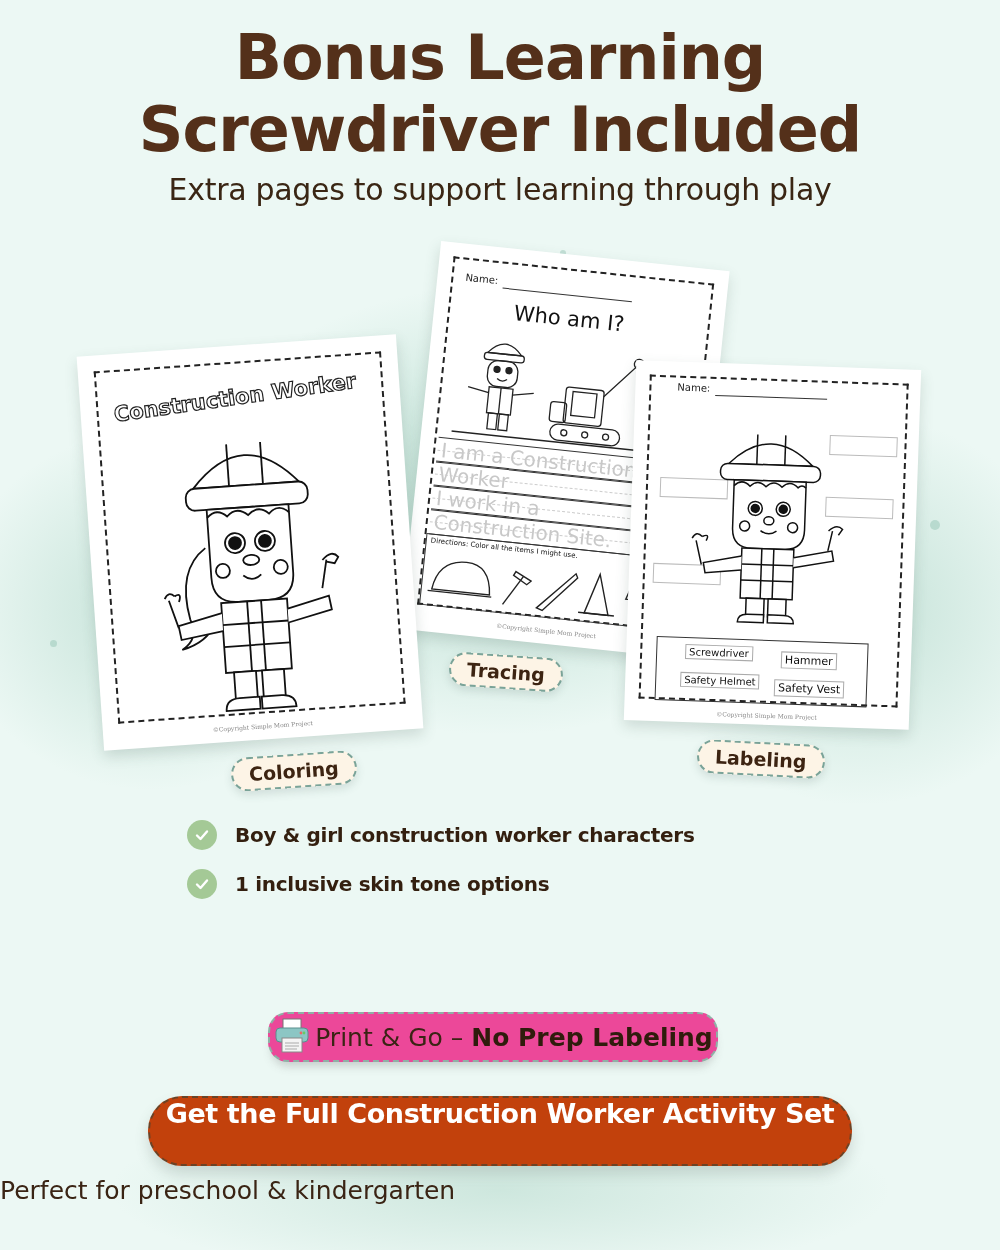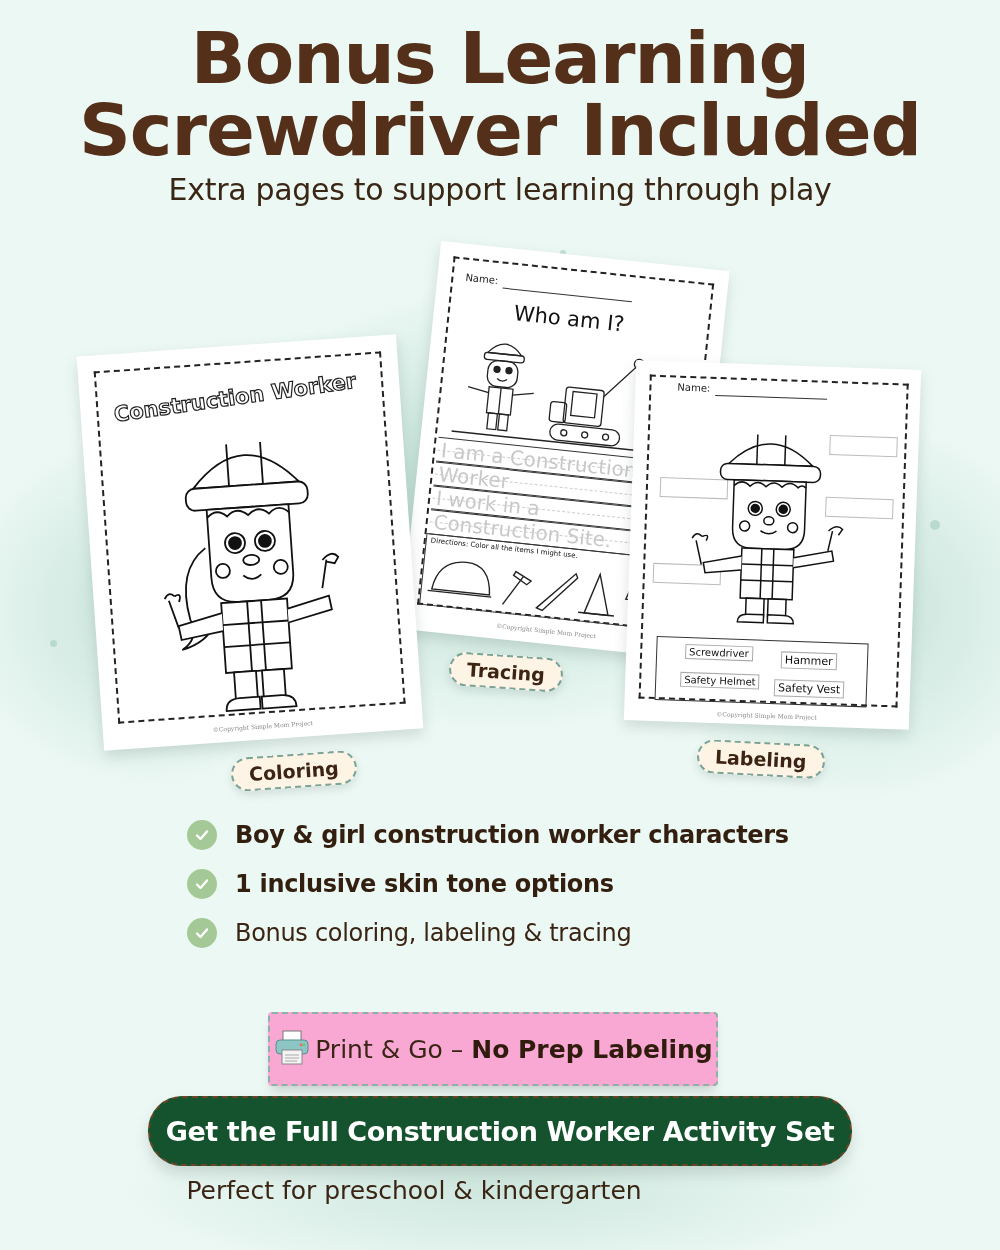--- a/index.html
+++ b/index.html
@@ -17,21 +17,21 @@
       radial-gradient(ellipse 260px 240px at 150px 380px, rgba(150,200,182,0.45), rgba(150,200,182,0) 75%),
       radial-gradient(ellipse 280px 260px at 860px 380px, rgba(150,200,182,0.45), rgba(150,200,182,0) 75%),
       radial-gradient(ellipse 520px 120px at 500px 960px, rgba(160,205,188,0.4), rgba(160,205,188,0) 75%);
     z-index: 0;
   }
   .splat { position: absolute; border-radius: 50%; background: rgba(120,180,160,0.35); z-index: 0; }
 
   .title {
     position: absolute; left: 0; top: 22px; width: 1000px; text-align: center;
     font-family: "DejaVu Sans", sans-serif; font-weight: bold;
-    font-size: 72px; line-height: 72px; color: #54301a; letter-spacing: -1px; z-index: 2;
+    font-size: 62px; line-height: 72px; color: #54301a; letter-spacing: -1px; z-index: 2;
   }
   .subtitle {
     position: absolute; left: 0; top: 172px; width: 1000px; text-align: center;
     font-size: 30px; color: #3a2614; z-index: 2; letter-spacing: -0.3px;
   }
 
   .sheet {
     position: absolute; background: #fff;
     box-shadow: 0 6px 14px rgba(60,90,80,0.18);
     z-index: 3;
@@ -99,43 +99,43 @@
 
   
   .features { position: absolute; left: 187px; top: 810px; z-index: 6; }
   .feature {
     display: flex; align-items: center; height: 49px;
   }
   .check {
     width: 30px; height: 30px; border-radius: 50%; background: #a4c996;
     display: flex; align-items: center; justify-content: center; margin-right: 18px; flex-shrink: 0;
   }
-  .feature-text { font-size: 24px; color: #3a2414; white-space: nowrap; letter-spacing: -0.3px; }
+  .feature-text { font-size: 20px; color: #3a2414; white-space: nowrap; letter-spacing: -0.3px; }
   .feature-text.bold { font-weight: bold; color: #331f0f; }
 
   
   .printgo {
-    position: absolute; left: 268px; top: 1012px; width: 450px; height: 74px;
-    background: #f9a8d4; border: 2px dashed #8fb0a6; border-radius: 4px;
+    position: absolute; left: 268px; top: 1012px; width: 450px; height: 50px;
+    background: #ec4899; border: 2px dashed #8fb0a6; border-radius: 20px;
     display: flex; align-items: center; justify-content: center; z-index: 6;
     box-shadow: 0 8px 10px -4px rgba(80,80,80,0.25);
   }
   .printgo .pg-normal { font-size: 25px; color: #3a2414; margin-left: 4px; }
   .printgo .pg-bold { font-size: 25px; font-weight: bold; color: #2f1c0c; margin-left: 8px; }
 
   
   .cta {
     position: absolute; left: 148px; top: 1096px; width: 704px; height: 70px;
-    background: #14532d; border: 2px dashed #6b4326; border-radius: 34px;
-    display: flex; align-items: center; justify-content: center; z-index: 6;
+    background: #c2410c; border: 2px dashed #6b4326; border-radius: 34px;
+    display: flex; justify-content: center; z-index: 6;
     box-shadow: 0 8px 14px rgba(80,100,90,0.2);
   }
   .cta span { color: #fff; font-weight: bold; font-size: 27px; letter-spacing: -0.4px; white-space: nowrap; }
   .footnote {
-    position: absolute; left: 0; top: 1176px; width: 828px; text-align: center;
+    position: absolute; left: 0; top: 1176px; width: 828px; text-align: left;
     font-size: 25px; color: #3a2414; z-index: 6;
   }
 </style>
 </head>
 <body>
 
 <div class="bg-wash"></div>
 <div class="splat" style="left:95px;top:395px;width:8px;height:8px;"></div>
 <div class="splat" style="left:930px;top:520px;width:10px;height:10px;"></div>
 <div class="splat" style="left:560px;top:250px;width:6px;height:6px;"></div>
@@ -302,28 +302,20 @@
     <span class="feature-text bold">Boy &amp; girl construction worker characters</span>
   </div>
   <div class="feature">
     <span class="check">
       <svg width="16" height="16" viewBox="0 0 16 16">
           <path d="M3 8.5 L6.5 12 L13 4.5" fill="none" stroke="#fff" stroke-width="2.4" stroke-linecap="round" stroke-linejoin="round"></path>
         </svg>
     </span>
     <span class="feature-text bold">1 inclusive skin tone options</span>
   </div>
-  <div class="feature">
-    <span class="check">
-      <svg width="16" height="16" viewBox="0 0 16 16">
-          <path d="M3 8.5 L6.5 12 L13 4.5" fill="none" stroke="#fff" stroke-width="2.4" stroke-linecap="round" stroke-linejoin="round"></path>
-        </svg>
-    </span>
-    <span class="feature-text">Bonus coloring, labeling &amp; tracing</span>
-  </div>
 </div>
 
 <div class="printgo">
   <span>
     <svg width="38" height="38" viewBox="0 0 38 38">
       <rect x="10" y="3" width="18" height="10" fill="#fff" stroke="#777" stroke-width="1"></rect>
       <rect x="3" y="12" width="32" height="14" rx="4" fill="#8cc6c4" stroke="#5a8f8e" stroke-width="1"></rect>
       <circle cx="28" cy="17" r="1.4" fill="#e66"></circle>
         <circle cx="31" cy="17" r="1.4" fill="#6c6"></circle>
       <rect x="9" y="22" width="20" height="14" fill="#f4f4f4" stroke="#888" stroke-width="1"></rect>

